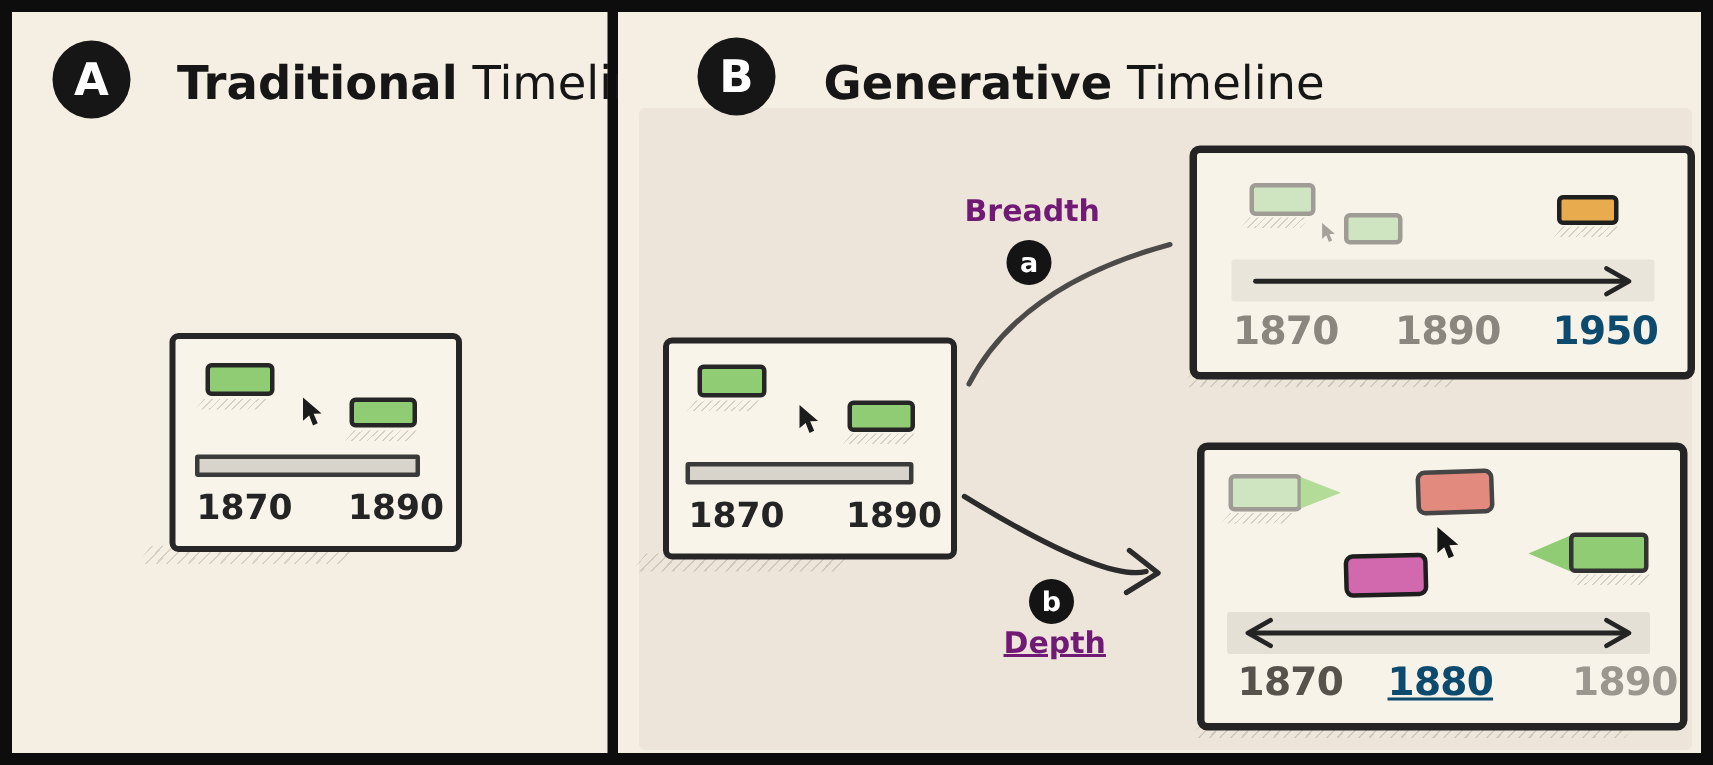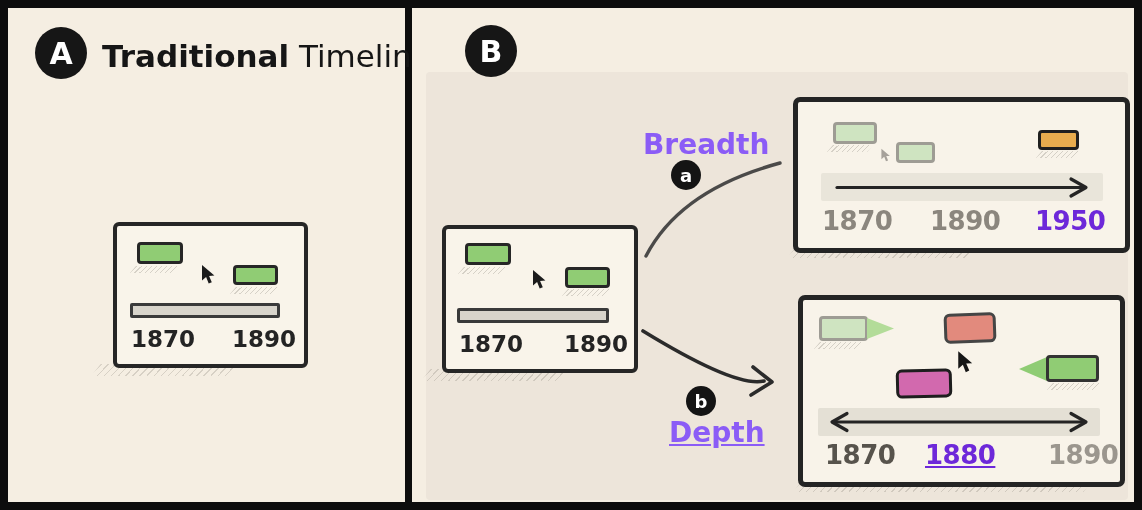--- a/index.html
+++ b/index.html
@@ -7,43 +7,43 @@
          font-family:"DejaVu Sans","Liberation Sans",sans-serif;}
   .panel{position:absolute;top:8px;height:494px;background:#f5eee2;}
   #panelA{left:8px;width:397px;}
   #panelB{left:412px;width:722px;}
   .wash{position:absolute;left:14px;top:64px;width:702px;height:428px;
         background:rgba(95,85,70,.05);border-radius:4px;}
 
   .badge-lg{position:absolute;width:52px;height:52px;border-radius:50%;background:#161616;
             color:#fff;font-weight:bold;font-size:30px;display:flex;align-items:center;justify-content:center;}
   .title{position:absolute;font-size:31px;color:#161616;white-space:nowrap;}
-  .title b{font-weight:700;}
+  .title b{font-weight:700;margin-left:16px;}
   .title span{font-weight:400;}
 
   .card{position:absolute;background:#f9f4ea;border:4px solid #262626;border-radius:6px;}
   .bigcard{position:absolute;background:#f8f3e9;border:5px solid #242424;border-radius:7px;}
 
   .evt{position:absolute;border:3px solid #262626;border-radius:4px;box-sizing:border-box;}
   .evt.green{background:#90cc74;}
   .evt.faded{border-color:#9e9c94;background:#cfe4c1;}
   .evt.orange{background:#e8ac4e;border-color:#1f1f1f;}
   .evt.salmon{background:#e28a7d;border-color:#454545;border-radius:6px;transform:rotate(-2deg);}
   .evt.magenta{background:#d269ae;border-color:#1e1e1e;border-radius:6px;transform:rotate(-1.5deg);}
 
   .tbar{position:absolute;background:#d8d4cb;border:3px solid #3a3a3a;border-radius:2px;box-sizing:border-box;}
   .band{position:absolute;background:#e9e5da;border-radius:2px;}
   .yr{position:absolute;font-size:23px;font-weight:600;color:#242424;white-space:nowrap;}
   .yr2{position:absolute;font-size:26px;font-weight:600;white-space:nowrap;letter-spacing:-0.5px;}
   .gray-dk{color:#57534c;}
   .gray{color:#8b867e;}
   .gray-lt{color:#9b968e;}
-  .red{color:#6d28d9;font-weight:700;}
+  .red{color:#0c4a6e;font-weight:700;}
 
-  .branch-label{position:absolute;font-size:28px;font-weight:700;color:#8b5cf6;}
+  .branch-label{position:absolute;font-size:20px;font-weight:700;color:#701a75;}
   .badge-sm{position:absolute;width:30px;height:30px;border-radius:50%;background:#141414;color:#fff;
             font-weight:bold;font-size:18px;display:flex;align-items:center;justify-content:center;}
 
   .hatch{position:absolute;background:repeating-linear-gradient(100deg,rgba(90,85,75,.55) 0 1.4px,transparent 1.4px 7px);
          opacity:.35;transform:skewX(-38deg);}
   .smudge{position:absolute;height:7px;background:repeating-linear-gradient(100deg,rgba(90,85,75,.55) 0 1.2px,transparent 1.2px 5px);
           opacity:.4;transform:skewX(-40deg);}
   svg{display:block;}
   .abs{position:absolute;}
 </style>
@@ -70,20 +70,21 @@
       </div>
       <div class="tbar" style="left:13px;top:77px;width:150px;height:15px;"></div>
       <div class="yr" style="left:14px;top:100px;">1870</div>
       <div class="yr" style="left:115px;top:100px;">1890</div>
     </div>
   </div>
 
   <div class="panel" id="panelB">
     <div class="wash"></div>
     <div class="badge-lg" style="left:53px;top:17px;">B</div>
+    <div class="title" style="left:121px;top:30px;"><b>Generative</b><span> Timeline</span></div>
 
     <svg class="abs" style="left:0;top:0;pointer-events:none;" width="722" height="494">
       <path d="M234 248 Q268 182 368 155" stroke="#3d3d3d" stroke-width="3.4" fill="none" stroke-linecap="round" opacity="0.92"></path>
       <path d="M231 323 Q324 380 352 373" stroke="#2b2b2b" stroke-width="3.6" fill="none" stroke-linecap="round"></path>
       <path d="M341 359 L360 374 L339 387" stroke="#2b2b2b" stroke-width="3.6" fill="none" stroke-linecap="round" stroke-linejoin="round"></path>
     </svg>
 
     <div class="branch-label" style="left:231px;top:120px;">Breadth</div>
     <div class="badge-sm" style="left:259px;top:152px;">a</div>
 

